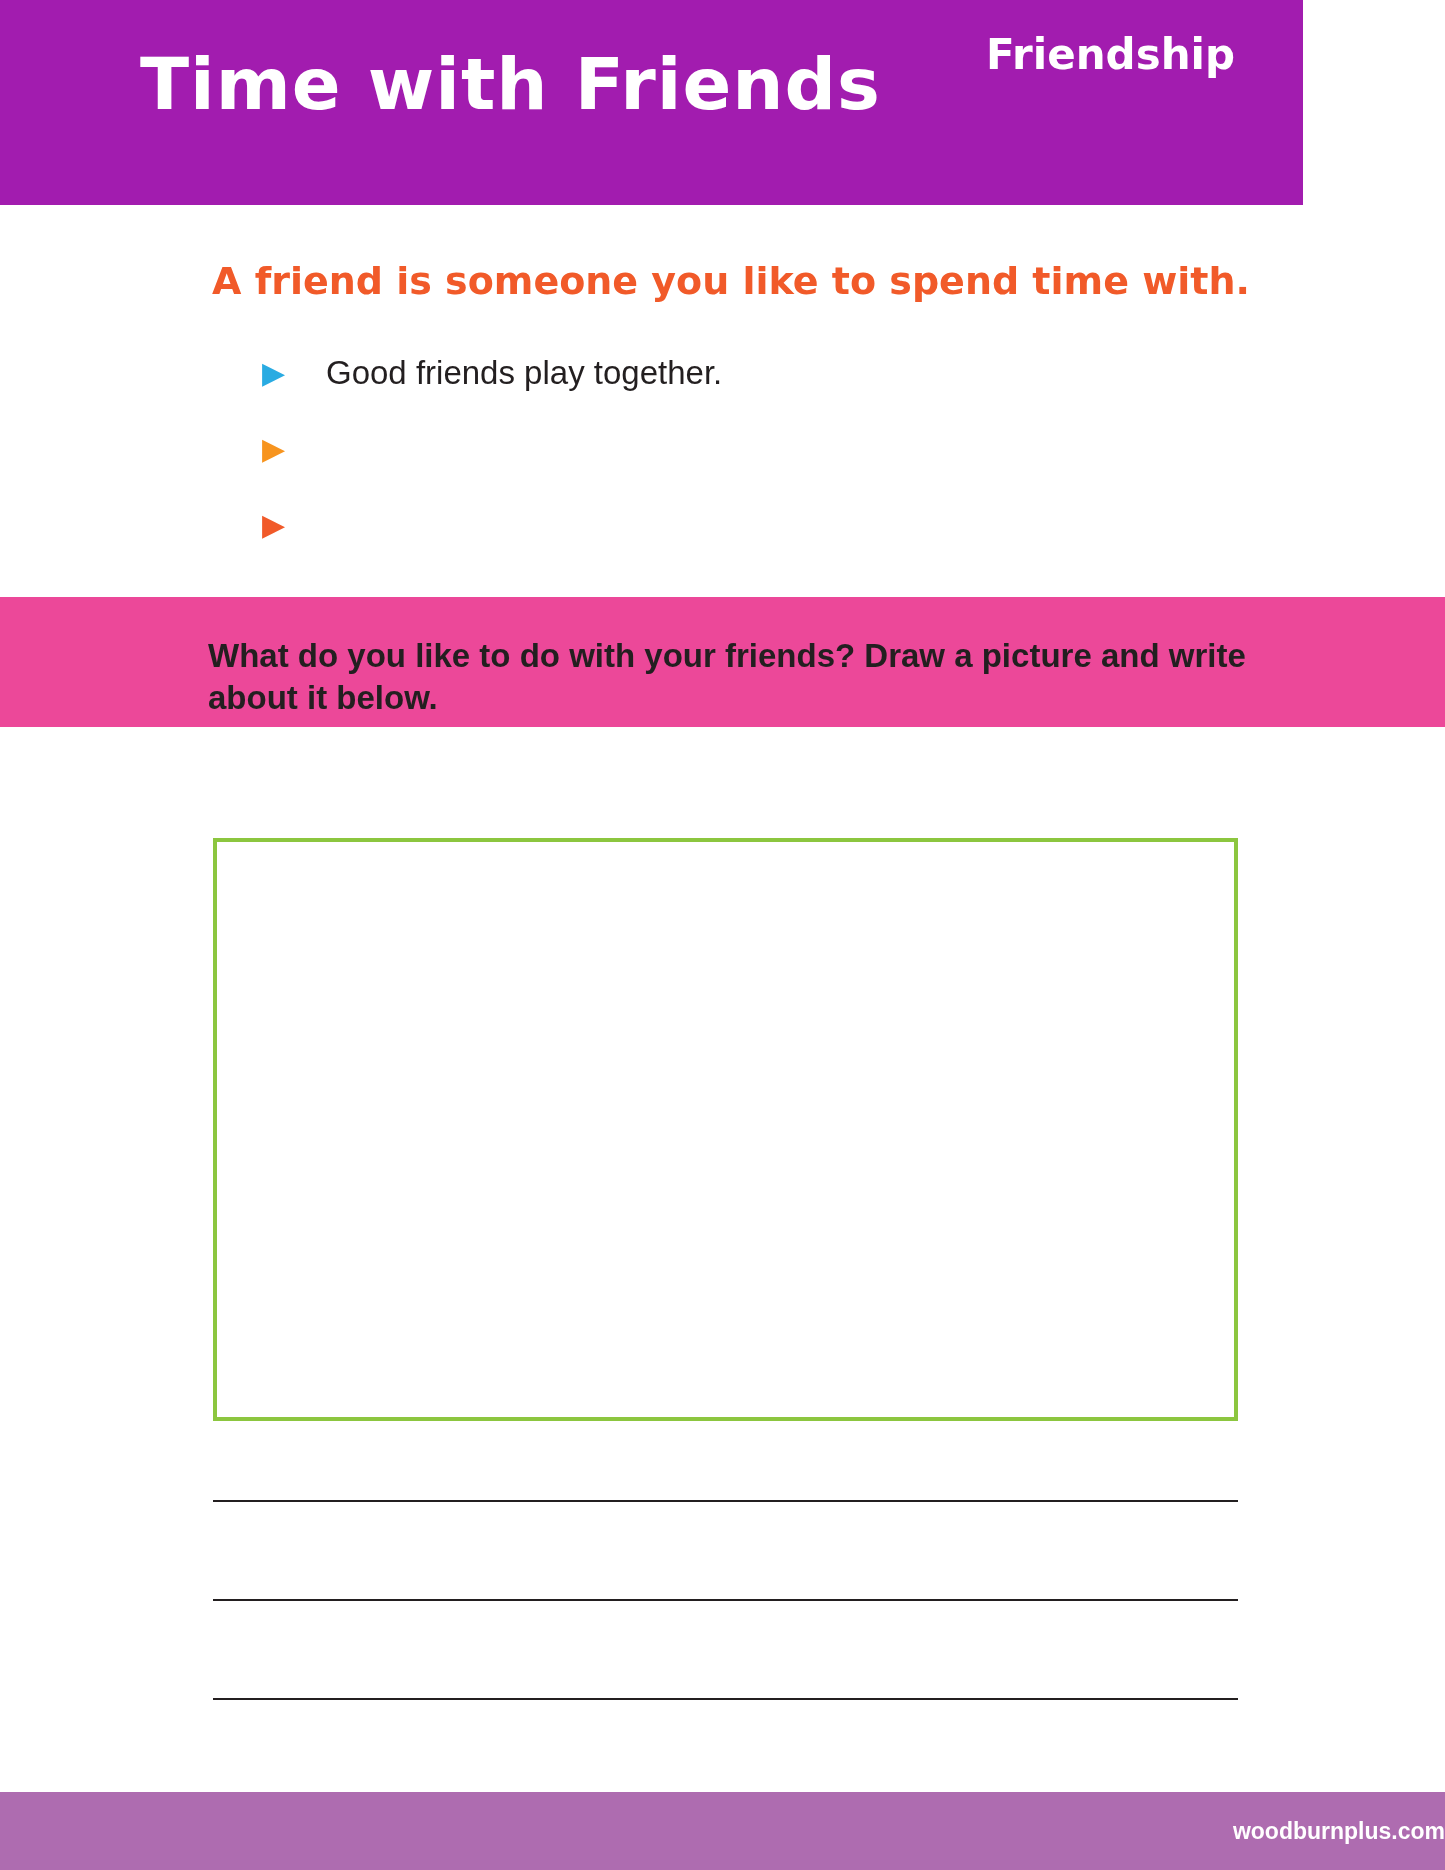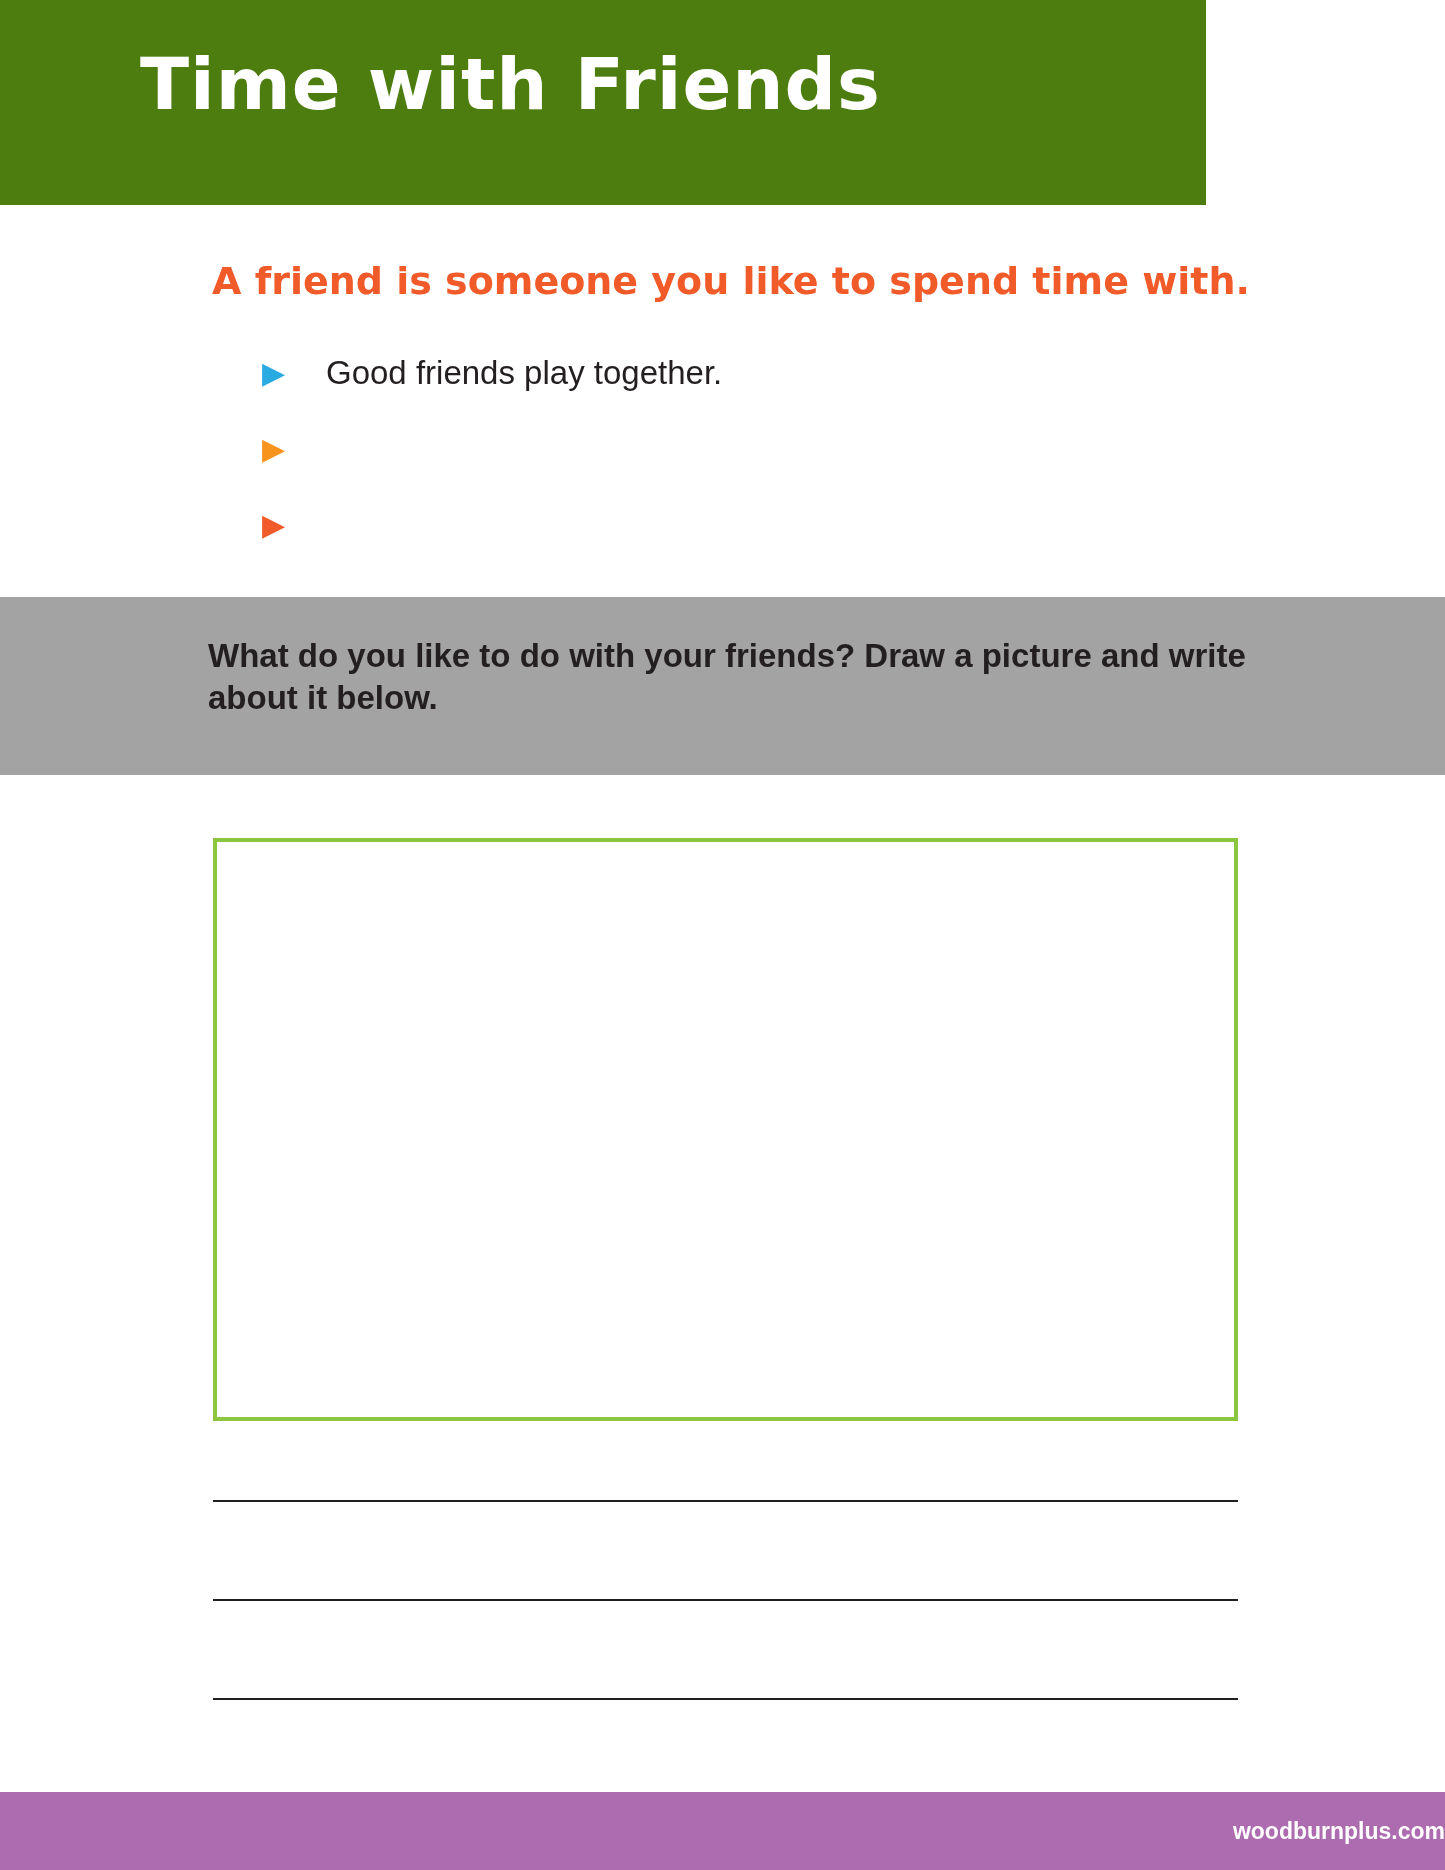--- a/index.html
+++ b/index.html
@@ -14,23 +14,23 @@
     position: relative;
     font-family: "Liberation Sans", sans-serif;
     overflow: hidden;
   }
 
   
   .header {
     position: absolute;
     top: 0;
     left: 0;
-    width: 1206px;
+    width: 1303px;
     height: 205px;
-    background: #4d7c0f;
+    background: #a21caf;
   }
   .header-title {
     position: absolute;
     left: 140px;
     top: 42px;
     font-family: "DejaVu Sans", sans-serif;
     font-size: 72px;
     font-weight: bold;
     color: #ffffff;
     letter-spacing: 1px;
@@ -90,22 +90,22 @@
     white-space: nowrap;
     margin-left: 30px;
   }
 
   
   .prompt-band {
     position: absolute;
     top: 597px;
     left: 0;
     width: 1445px;
-    height: 178px;
-    background: #a3a3a3;
+    height: 130px;
+    background: #ec4899;
   }
   .prompt-text {
     position: absolute;
     left: 208px;
     top: 38px;
     width: 1080px;
     font-size: 33px;
     font-weight: bold;
     color: #231f20;
     line-height: 1.28;
@@ -151,20 +151,21 @@
     font-weight: bold;
     color: #ffffff;
     text-decoration: none;
   }
 </style>
 </head>
 <body>
 
 <div class="header">
   <div class="header-title">Time with Friends</div>
+  <div class="header-tag">Friendship</div>
 </div>
 
 <div class="intro">
   <div class="intro-lead">A friend is someone you like to spend time with.</div>
 
   <div class="bullet-list">
     <div class="bullet-row">
       <span class="bullet-mark" style="color:#29abe2">▶</span>
       <span class="bullet-text">Good friends play together.</span>
     </div>

